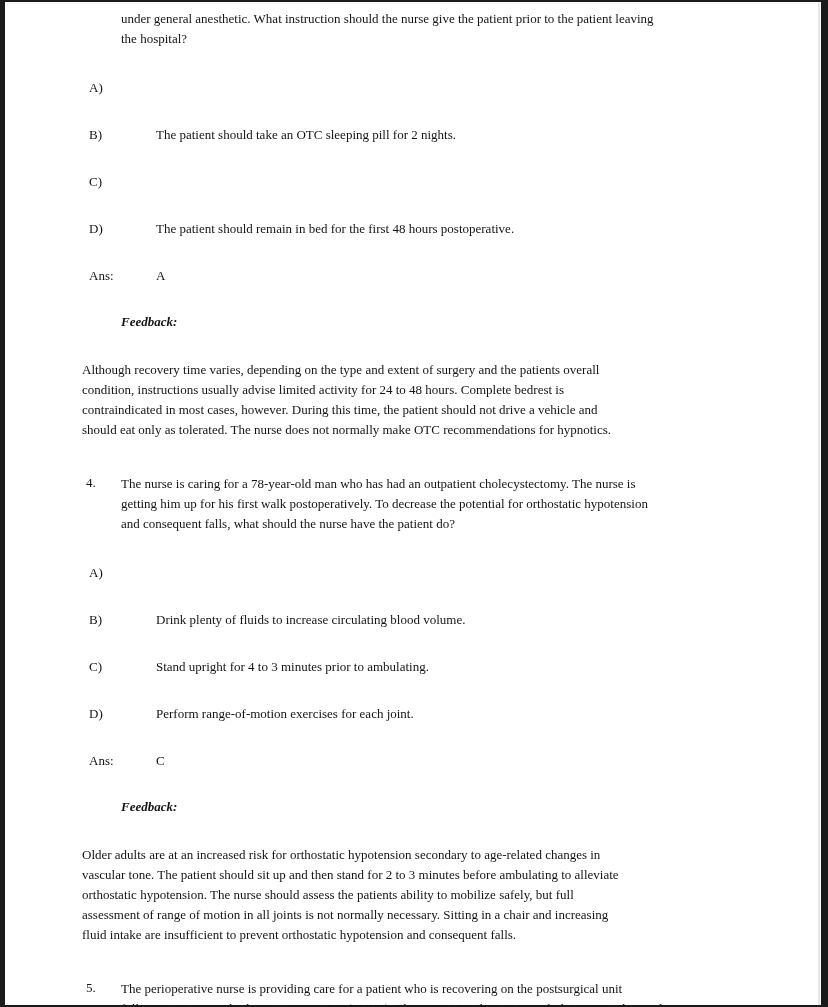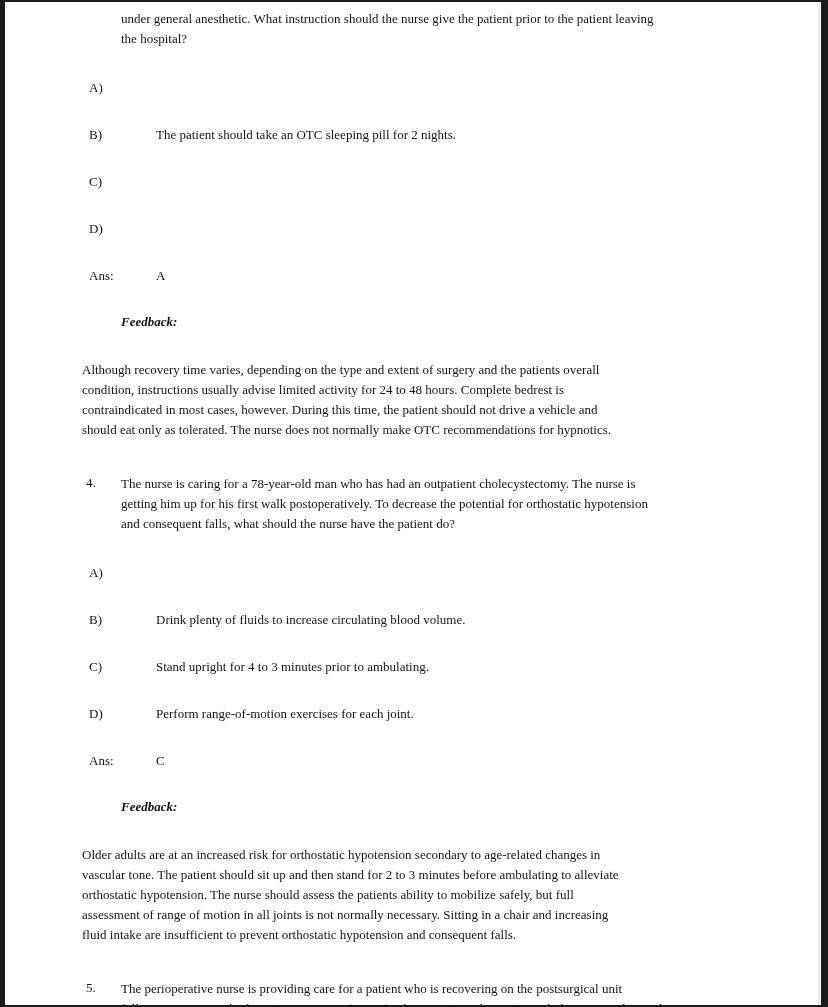--- a/index.html
+++ b/index.html
@@ -103,20 +103,21 @@
   </div>
   <div class="opt-row">
     <div class="opt-letter">B)</div>
     <div class="opt-text">The patient should take an OTC sleeping pill for 2 nights.</div>
   </div>
   <div class="opt-row">
     <div class="opt-letter">C)</div>
   </div>
   <div class="opt-row">
     <div class="opt-letter">D)</div>
+    <div class="opt-text">The patient should remain in bed for the first 48 hours postoperative.</div>
   </div>
 
   <div class="ans-row">
     <div class="opt-letter">Ans:</div>
     <div class="ans-value">A</div>
   </div>
 
   <div class="fb-heading">Feedback:</div>
   <div class="pre fb-para">Although recovery time varies, depending on the type and extent of surgery and the patients overall
 condition, instructions usually advise limited activity for 24 to 48 hours. Complete bedrest is

